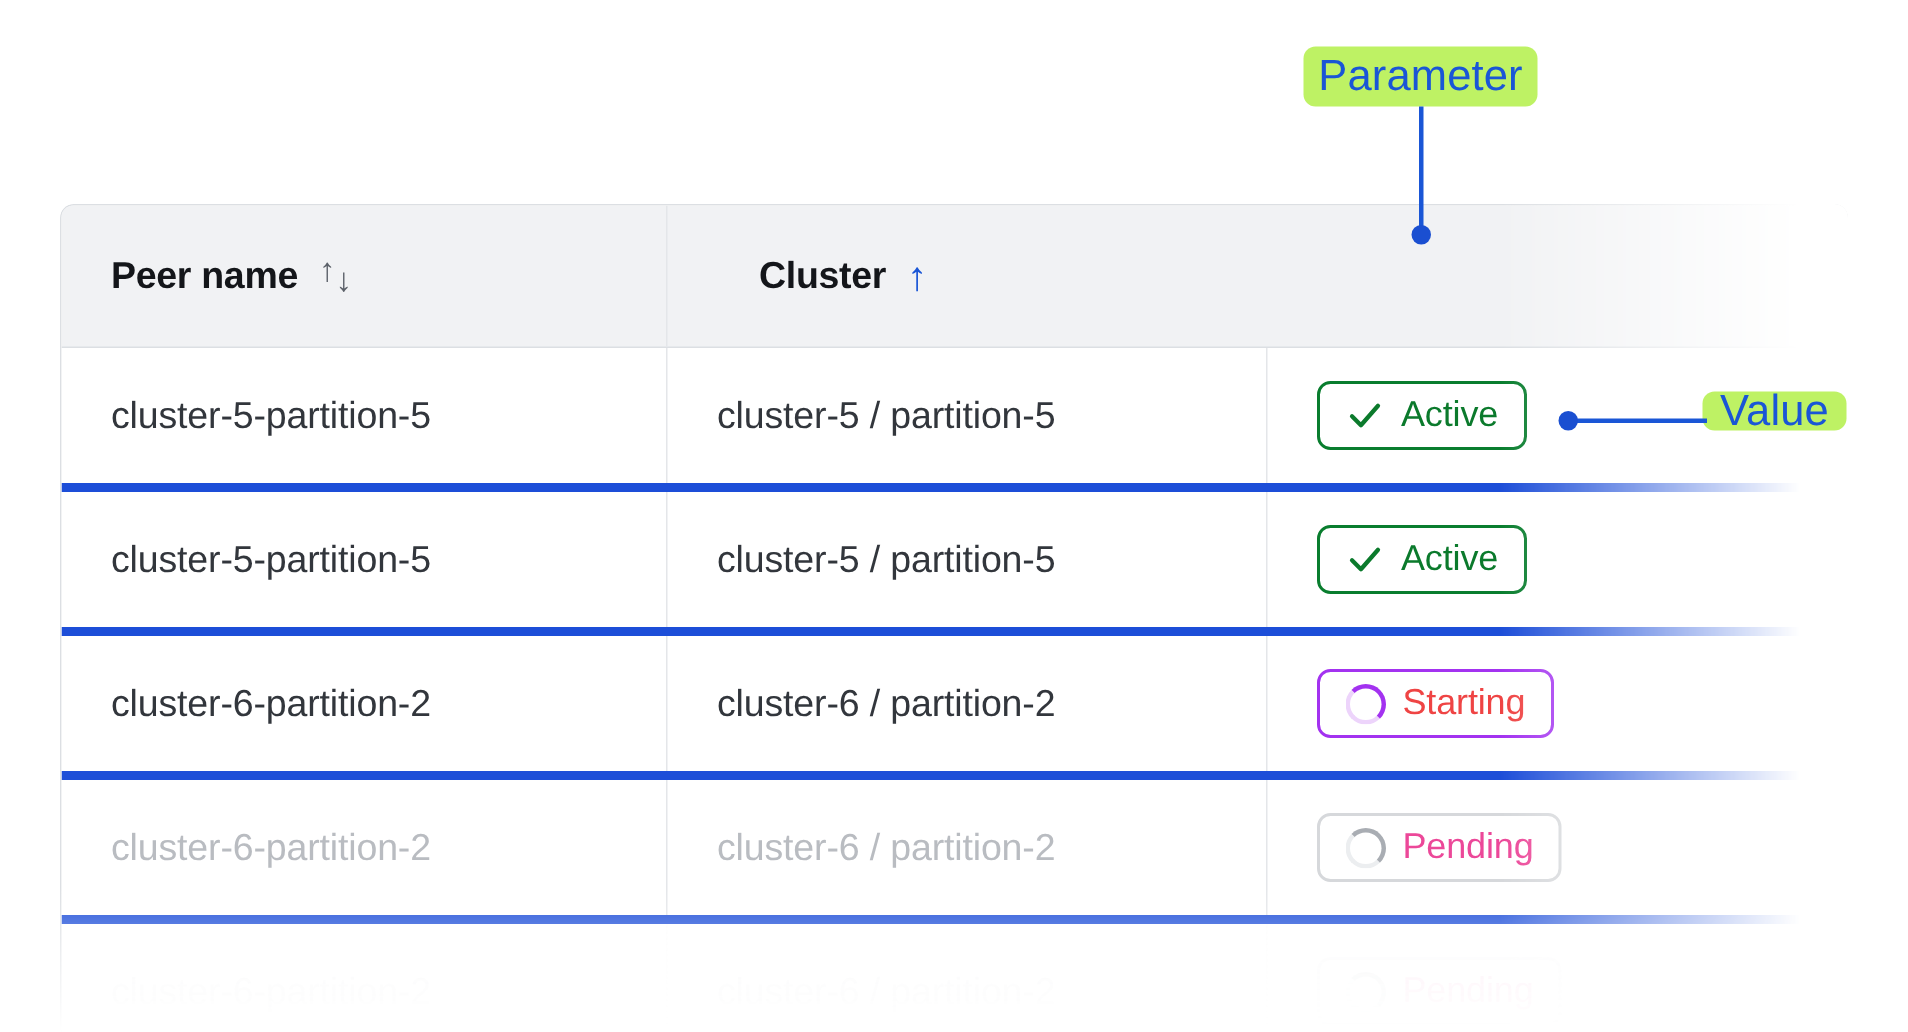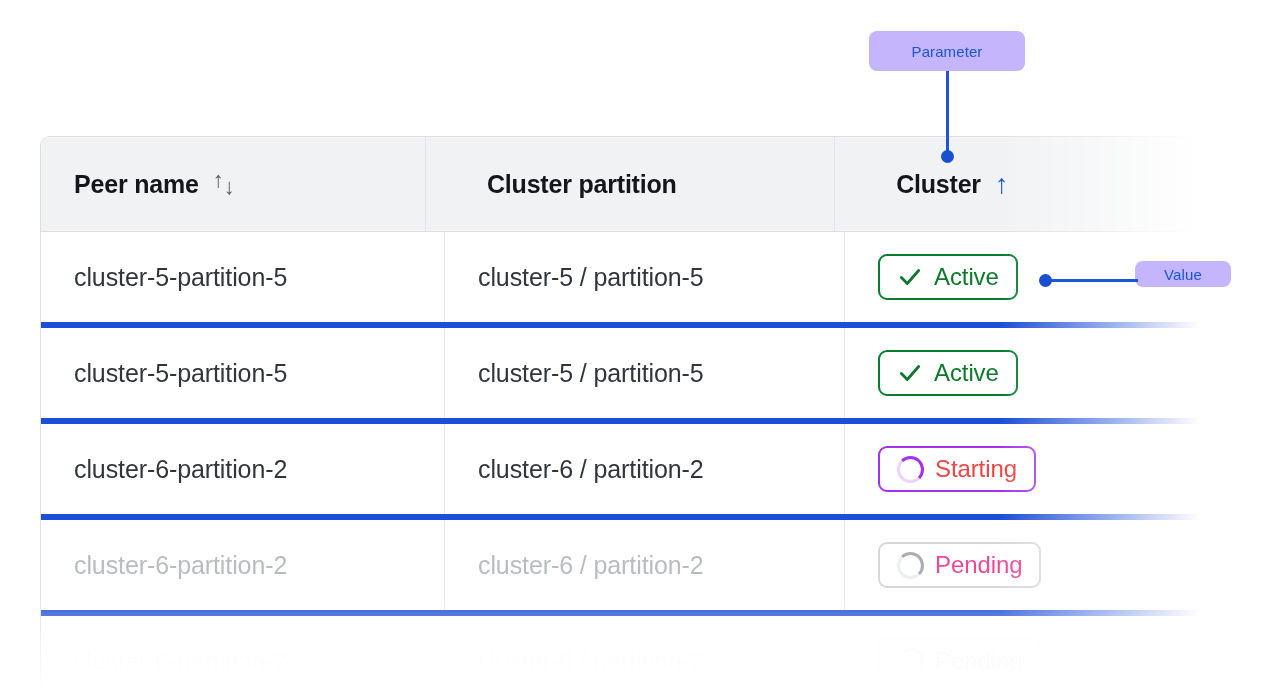--- a/index.html
+++ b/index.html
@@ -12,24 +12,24 @@
     height: 688px;
     position: relative;
     overflow: hidden;
     font-family: "Liberation Sans", sans-serif;
     -webkit-font-smoothing: antialiased;
   }
 
   
   .anno-badge {
     position: absolute;
-    background: #c4b5fd;
+    background: #bef264;
     color: #1a56d6;
     border-radius: 8px;
-    font-size: 15px;
+    font-size: 29px;
     font-weight: 400;
     letter-spacing: .1px;
     display: flex;
     align-items: center;
     justify-content: center;
     white-space: nowrap;
   }
   #parameter-badge {
     left: 869px;
     top: 31px;
@@ -199,23 +199,20 @@
   <div class="trow" id="table-header">
 
     <div class="tcell col-0">
       <span class="hdr-label">Peer name</span>
       <span class="sort-both">
         <span class="sort-up">↑</span>
         <span class="sort-down">↓</span>
       </span>
     </div>
 
-    <div class="tcell col-1">
-      <span class="hdr-label">Cluster partition</span>
-    </div>
 
     <div class="tcell col-2">
       <span class="hdr-label">Cluster</span>
       <span class="sort-asc">↑</span>
     </div>
   </div>
 
   <div class="trow body-row">
     <div class="tcell col-0">cluster-5-partition-5</div>
     <div class="tcell col-1">cluster-5 / partition-5</div>

